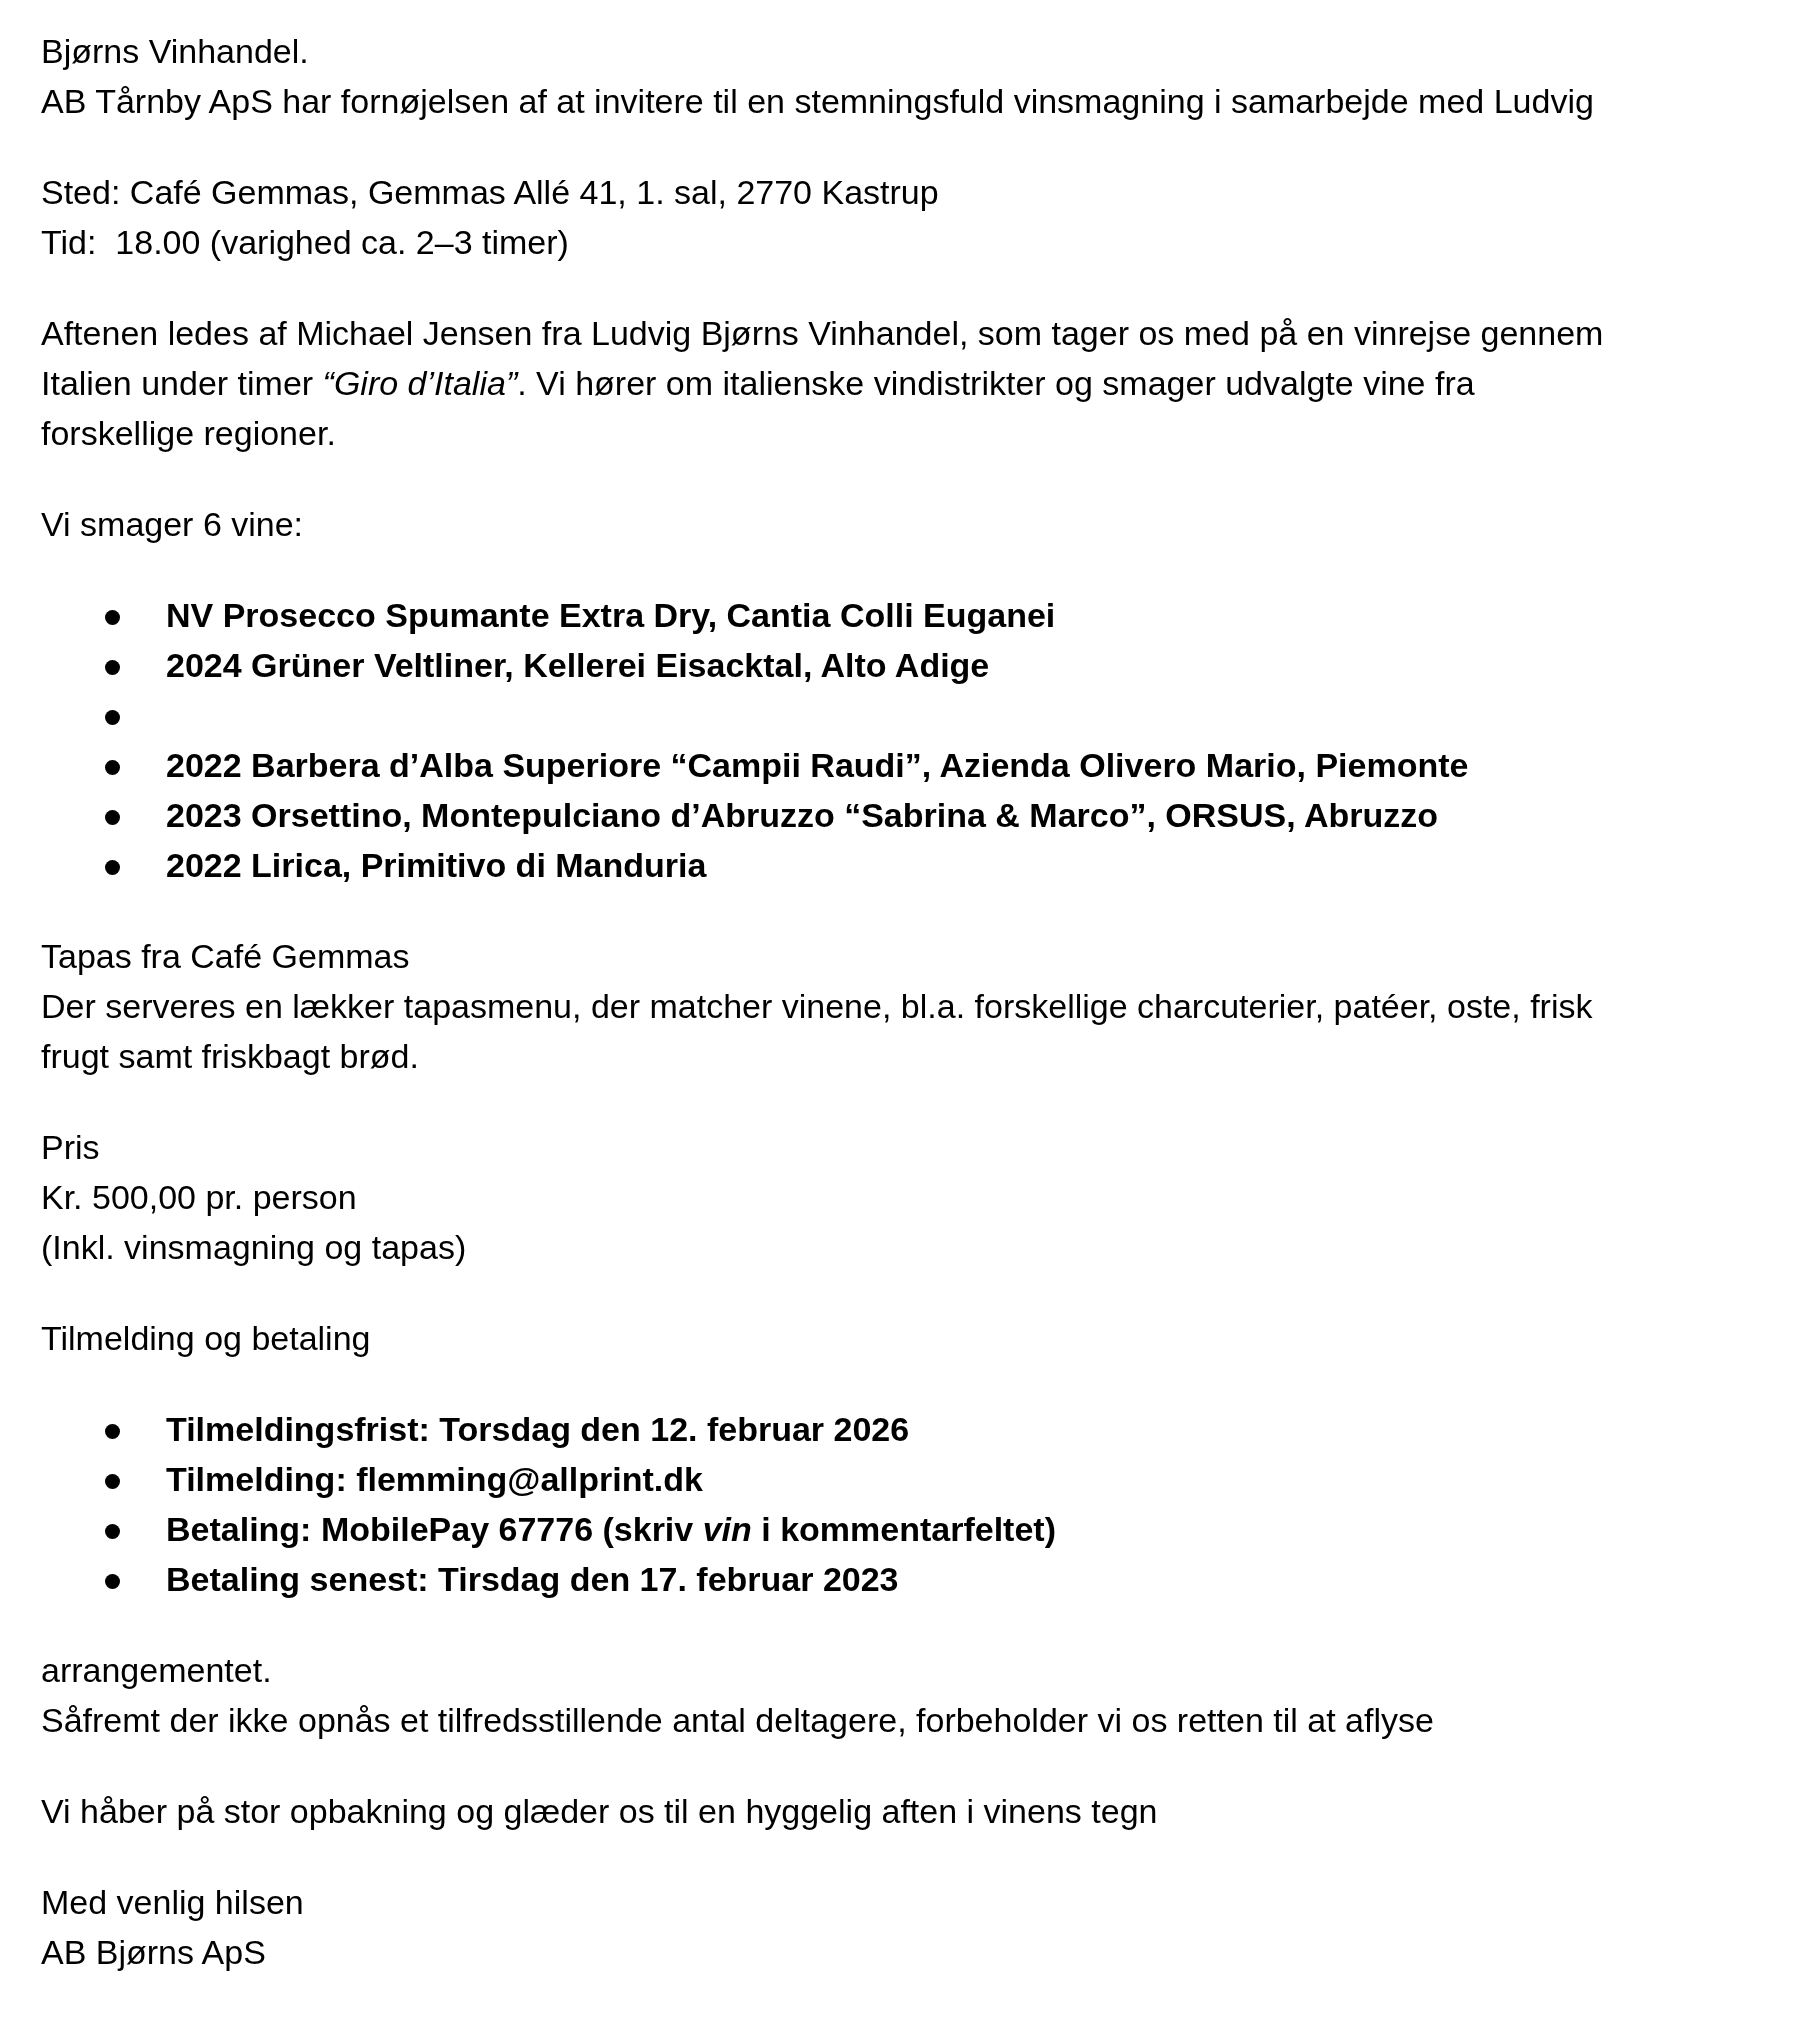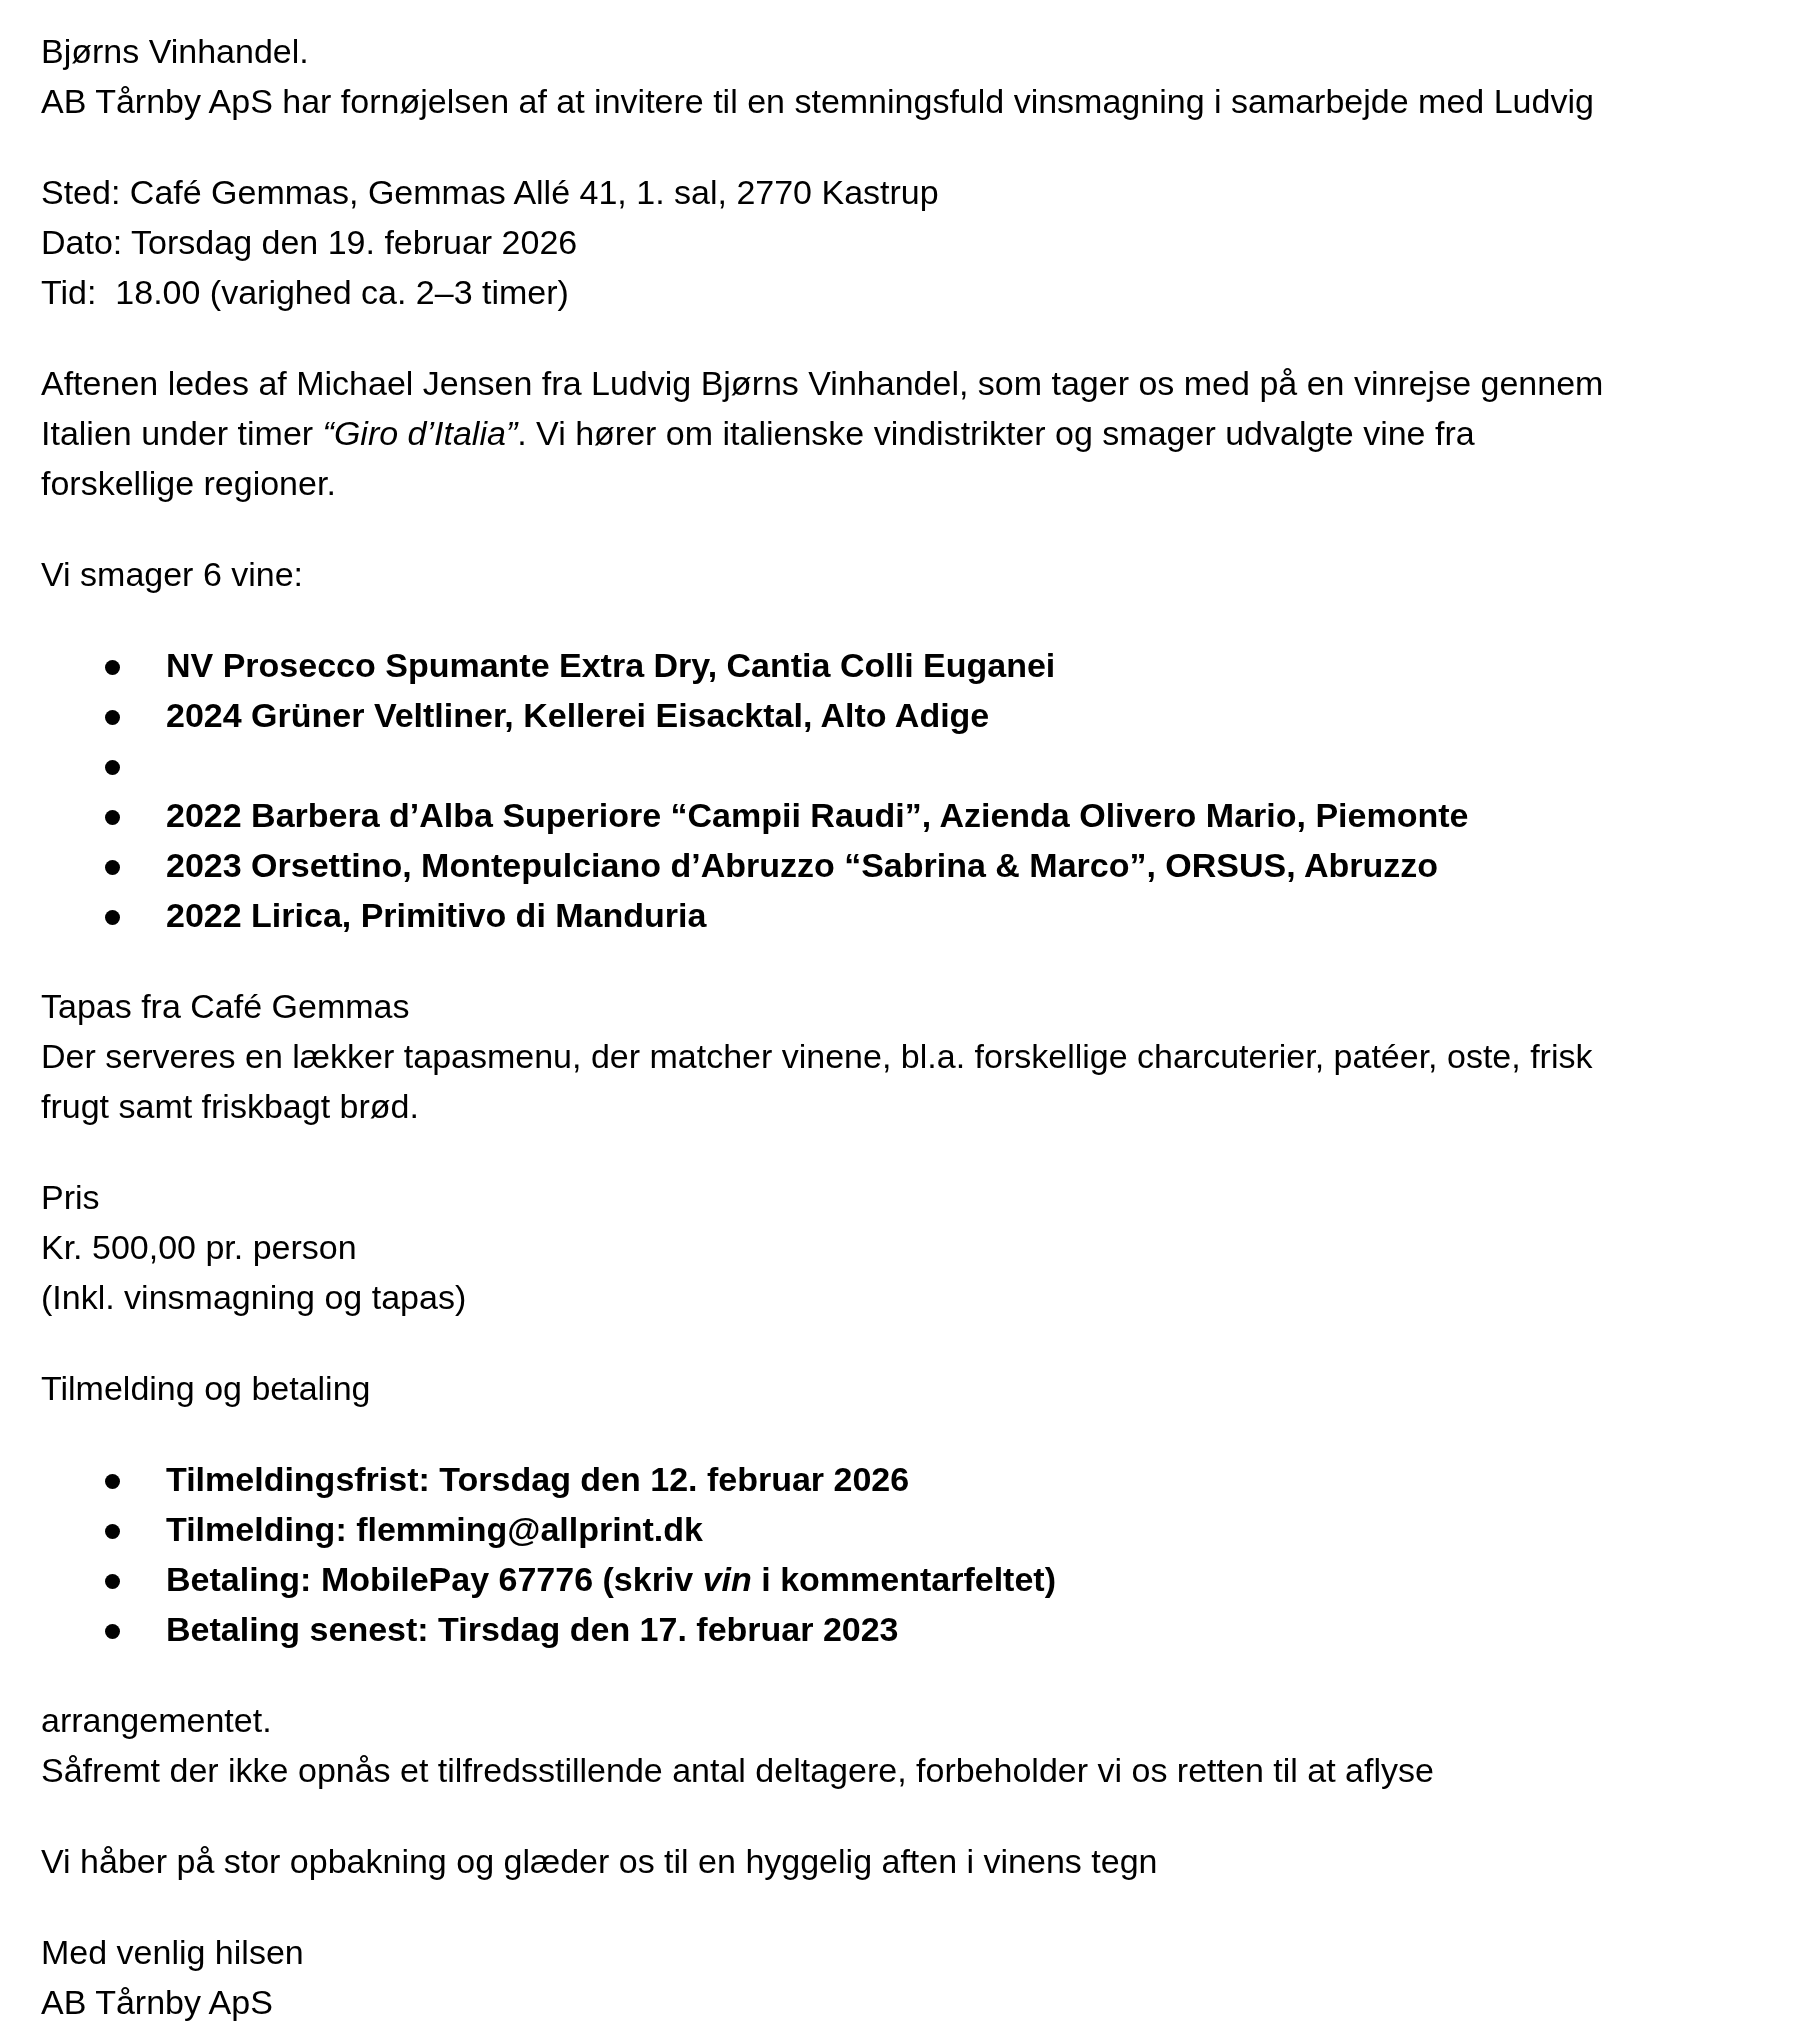--- a/index.html
+++ b/index.html
@@ -63,21 +63,20 @@
 
 <div id="doc">
 
   <div class="para">
       <span class="line"><span>Bjørns Vinhandel.</span></span>
       <span class="line"><span>AB Tårnby ApS har fornøjelsen af at invitere til en stemningsfuld vinsmagning i samarbejde med Ludvig</span></span>
     </div>
 
   <div class="para">
       <span class="line"><span class="b">Sted:</span><span> Café Gemmas, Gemmas Allé 41, 1. sal, 2770 Kastrup</span></span>
-      <span class="line"><span class="b">Dato:</span><span> Torsdag den 19. februar 2026</span></span>
       <span class="line"><span class="b">Tid:</span><span>  18.00 (varighed ca. 2–3 timer)</span></span>
     </div>
 
   <div class="para">
       <span class="line"><span>Aftenen ledes af Michael Jensen fra Ludvig Bjørns Vinhandel, som tager os med på en vinrejse gennem</span></span>
       <span class="line"><span>Italien under timer </span><span class="i">“Giro d’Italia”</span><span>. Vi hører om italienske vindistrikter og smager udvalgte vine fra</span></span>
       <span class="line"><span>forskellige regioner.</span></span>
     </div>
 
   <div class="para">
@@ -124,17 +123,17 @@
       <span class="line"><span>arrangementet.</span></span>
       <span class="line"><span>Såfremt der ikke opnås et tilfredsstillende antal deltagere, forbeholder vi os retten til at aflyse</span></span>
     </div>
 
   <div class="para">
       <span class="line"><span>Vi håber på stor opbakning og glæder os til en hyggelig aften i vinens tegn</span></span>
     </div>
 
   <div class="para">
       <span class="line"><span>Med venlig hilsen</span></span>
-      <span class="line"><span class="b">AB Tårnby ApS</span></span>
+      <span class="line"><span class="b">AB Bjørns ApS</span></span>
     </div>
 
 </div>
 
 
 </body></html>

